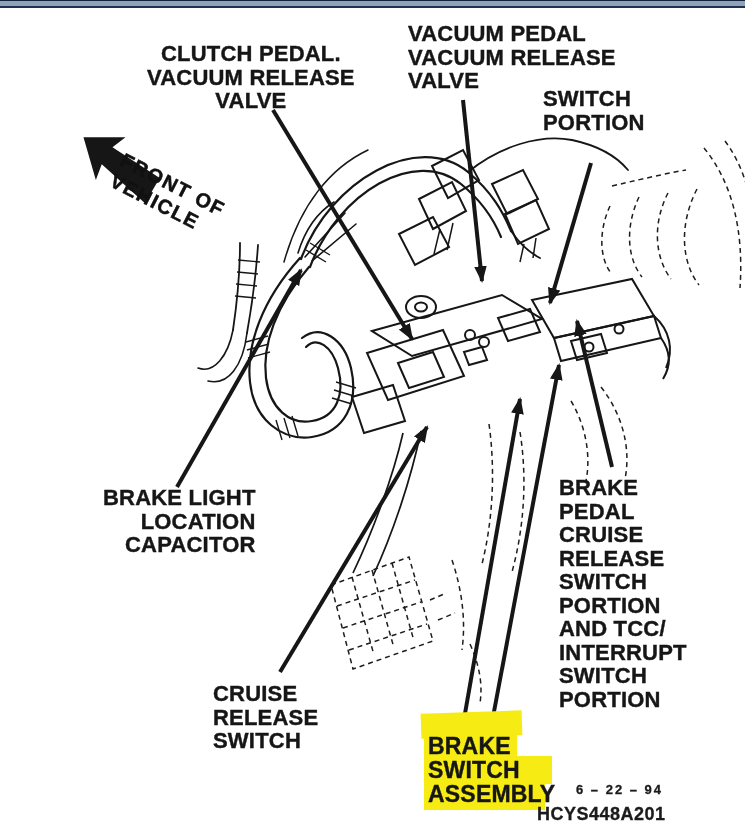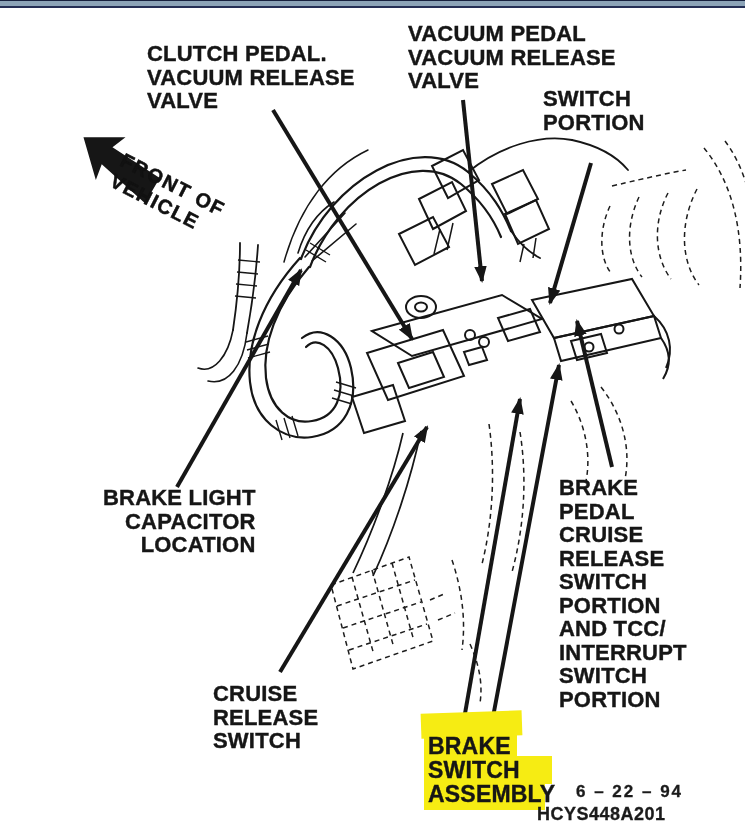--- a/index.html
+++ b/index.html
@@ -33,21 +33,21 @@
     padding:1px 10px 3px 4px;
   }
   .hl-smudge {
     position:absolute; left:421px; top:712px; width:101px; height:25px;
     background:#f6ec13; transform:rotate(-2deg);
   }
   .footnote {
     position:absolute; color:#1b1b1b; font-weight:700; white-space:nowrap;
     -webkit-text-stroke:0.3px #1b1b1b;
   }
-  .fn-date { left:576px; top:782px; font-size:17px; letter-spacing:2px; }
+  .fn-date { left:576px; top:782px; font-size:13px; letter-spacing:2px; }
   .fn-code { left:537px; top:804px; font-size:18px; letter-spacing:0.5px; }
 </style>
 </head>
 <body>
 
 <div class="page">
 
   <div class="top-strip"></div>
 
   <svg class="art" width="745" height="827" viewBox="0 0 745 827">
@@ -154,41 +154,41 @@
     </g>
   </svg>
 
   <div class="hl-smudge"></div>
 
   <div class="rot-label">
     <div>FRONT OF</div>
     <div>VEHICLE</div>
   </div>
 
-  <div class="label" style="left:147px; top:42px;">
+  <div class="label" style="left:147px; top:42px;text-align:center;">
     <div>CLUTCH PEDAL.</div>
     <div>VACUUM RELEASE</div>
     <div>VALVE</div>
   </div>
 
   <div class="label" style="left:408px; top:22px;">
     <div>VACUUM PEDAL</div>
     <div>VACUUM RELEASE</div>
     <div>VALVE</div>
   </div>
 
   <div class="label" style="left:543px; top:87px;">
     <div>SWITCH</div>
     <div>PORTION</div>
   </div>
 
   <div class="label" style="left:103px; top:486px;text-align:right;">
     <div>BRAKE LIGHT</div>
+    <div>LOCATION</div>
     <div>CAPACITOR</div>
-    <div>LOCATION</div>
   </div>
 
   <div class="label" style="left:559px; top:476px;">
     <div>BRAKE</div>
     <div>PEDAL</div>
     <div>CRUISE</div>
     <div>RELEASE</div>
     <div>SWITCH</div>
     <div>PORTION</div>
     <div>AND TCC/</div>

